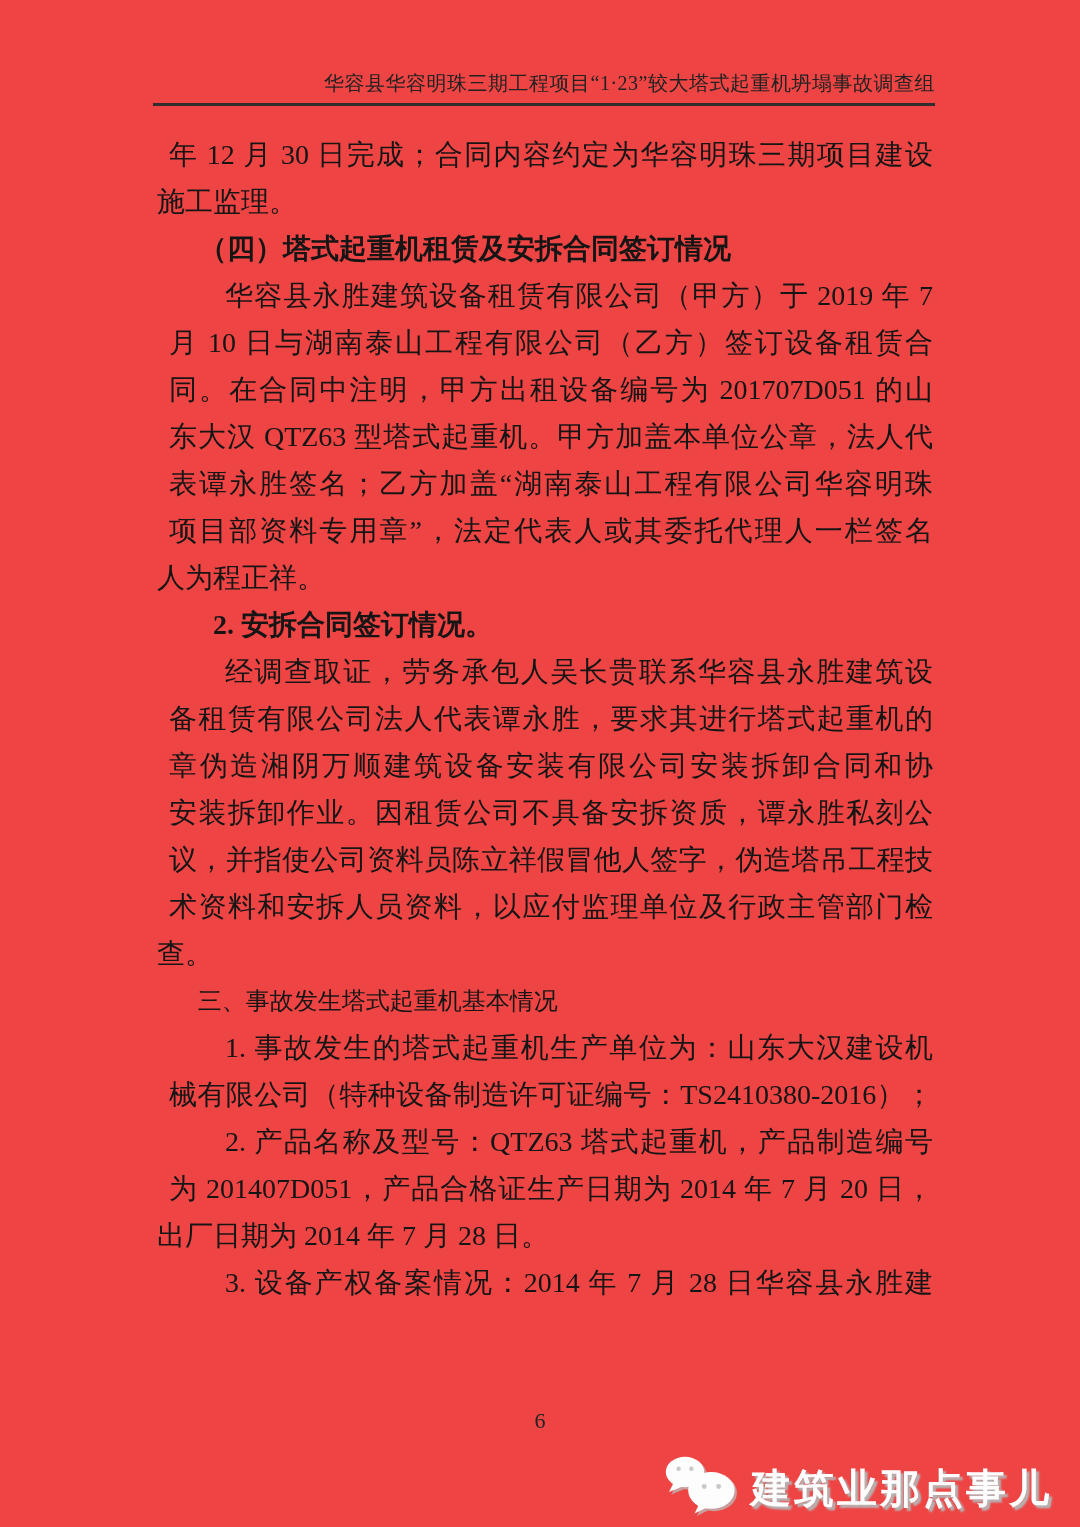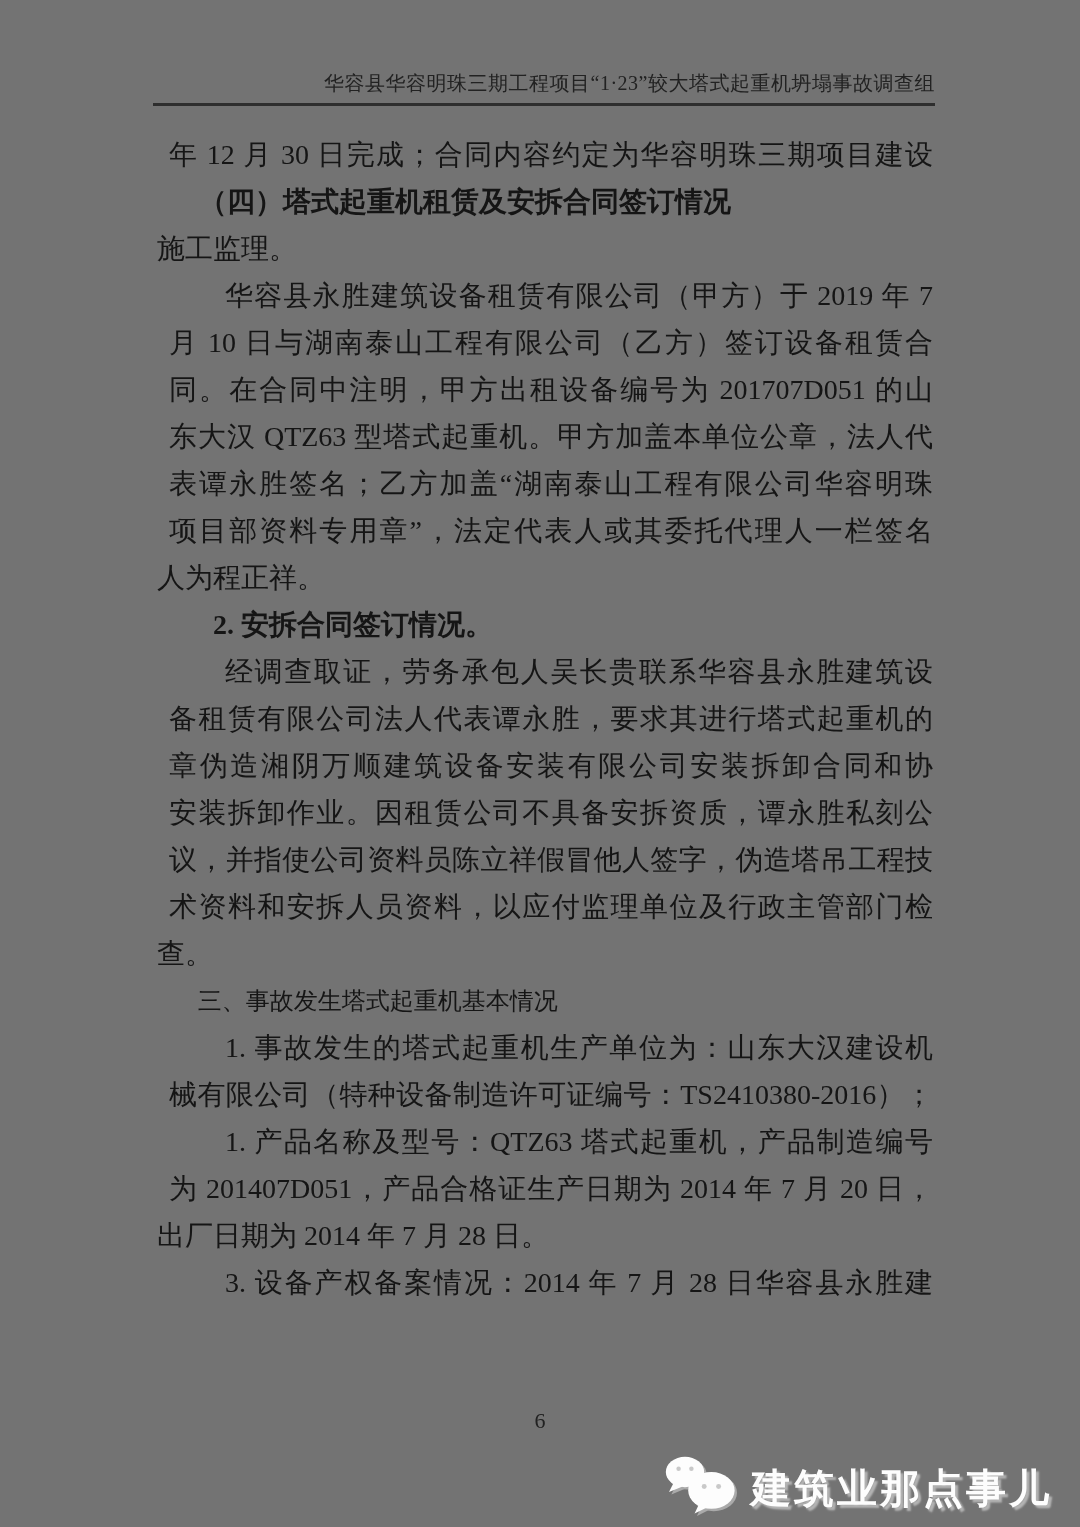--- a/index.html
+++ b/index.html
@@ -4,21 +4,21 @@
 <style>
   html, body {
     margin: 0;
     padding: 0;
     background: #ffffff;
   }
   .page {
     position: relative;
     width: 1080px;
     height: 1527px;
-    background: #737373;
+    background: #ef4444;
     overflow: hidden;
     font-family: "Liberation Serif", "DejaVu Serif", serif;
     color: #151515;
   }
   
   .running-header {
     position: absolute;
     left: 153px;
     right: 145px;
     top: 70px;
@@ -96,41 +96,41 @@
 <body>
 
 <div class="page">
 
   <div class="running-header">
     <span>华容县华容明珠三期工程项目“1·23”较大塔式起重机坍塌事故调查组</span>
   </div>
 
   <div class="document-body">
       <div class="line body justify">年 12 月 30 日完成；合同内容约定为华容明珠三期项目建设</div>
+      <div class="line body">施工监理。</div>
       <div class="line section-heading" style="text-indent: 1.5em;">（四）塔式起重机租赁及安拆合同签订情况</div>
-      <div class="line body">施工监理。</div>
       <div class="line body justify" style="text-indent: 2em;">华容县永胜建筑设备租赁有限公司（甲方）于 2019 年 7</div>
       <div class="line body justify">月 10 日与湖南泰山工程有限公司（乙方）签订设备租赁合</div>
       <div class="line body justify">同。在合同中注明，甲方出租设备编号为 201707D051 的山</div>
       <div class="line body justify">东大汉 QTZ63 型塔式起重机。甲方加盖本单位公章，法人代</div>
       <div class="line body justify">表谭永胜签名；乙方加盖“湖南泰山工程有限公司华容明珠</div>
       <div class="line body justify">项目部资料专用章”，法定代表人或其委托代理人一栏签名</div>
       <div class="line body">人为程正祥。</div>
       <div class="line sub-heading" style="text-indent: 2em;">2. 安拆合同签订情况。</div>
       <div class="line body justify" style="text-indent: 2em;">经调查取证，劳务承包人吴长贵联系华容县永胜建筑设</div>
       <div class="line body justify">备租赁有限公司法人代表谭永胜，要求其进行塔式起重机的</div>
       <div class="line body justify">章伪造湘阴万顺建筑设备安装有限公司安装拆卸合同和协</div>
       <div class="line body justify">安装拆卸作业。因租赁公司不具备安拆资质，谭永胜私刻公</div>
       <div class="line body justify">议，并指使公司资料员陈立祥假冒他人签字，伪造塔吊工程技</div>
       <div class="line body justify">术资料和安拆人员资料，以应付监理单位及行政主管部门检</div>
       <div class="line body">查。</div>
       <div class="line chapter-heading" style="text-indent: 1.7em;">三、事故发生塔式起重机基本情况</div>
       <div class="line body justify" style="text-indent: 2em;">1. 事故发生的塔式起重机生产单位为：山东大汉建设机</div>
       <div class="line body justify">械有限公司（特种设备制造许可证编号：TS2410380-2016）；</div>
-      <div class="line body justify" style="text-indent: 2em;">1. 产品名称及型号：QTZ63 塔式起重机，产品制造编号</div>
+      <div class="line body justify" style="text-indent: 2em;">2. 产品名称及型号：QTZ63 塔式起重机，产品制造编号</div>
       <div class="line body justify">为 201407D051，产品合格证生产日期为 2014 年 7 月 20 日，</div>
       <div class="line body">出厂日期为 2014 年 7 月 28 日。</div>
       <div class="line body justify" style="text-indent: 2em;">3. 设备产权备案情况：2014 年 7 月 28 日华容县永胜建</div>
     </div>
 
   <div class="page-number">6</div>
 
   <div class="watermark">
     <svg class="wm-icon" width="80" height="64" viewBox="0 0 100 80" xmlns="http://www.w3.org/2000/svg">
 

